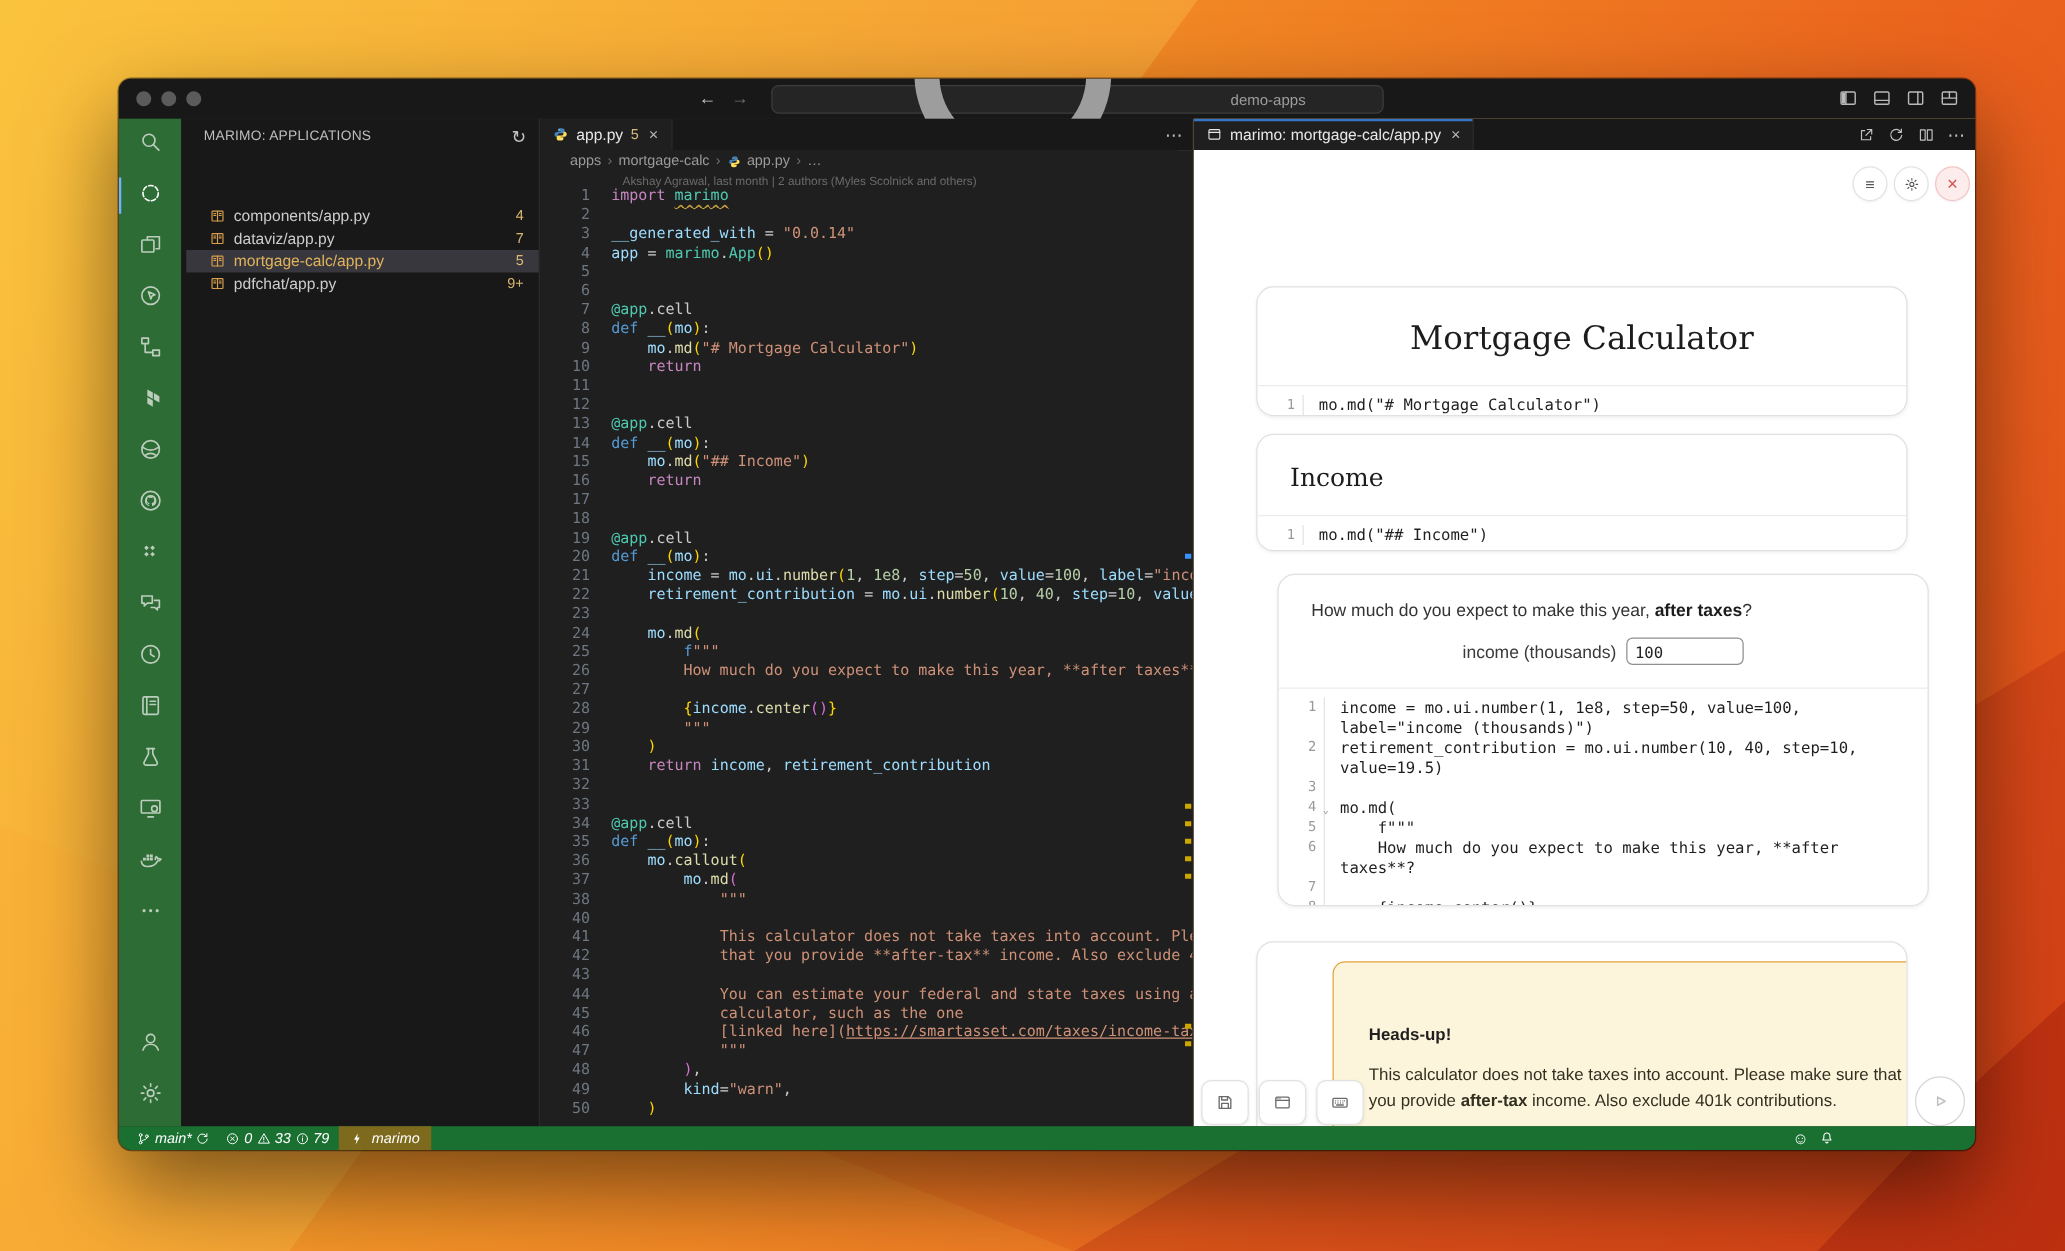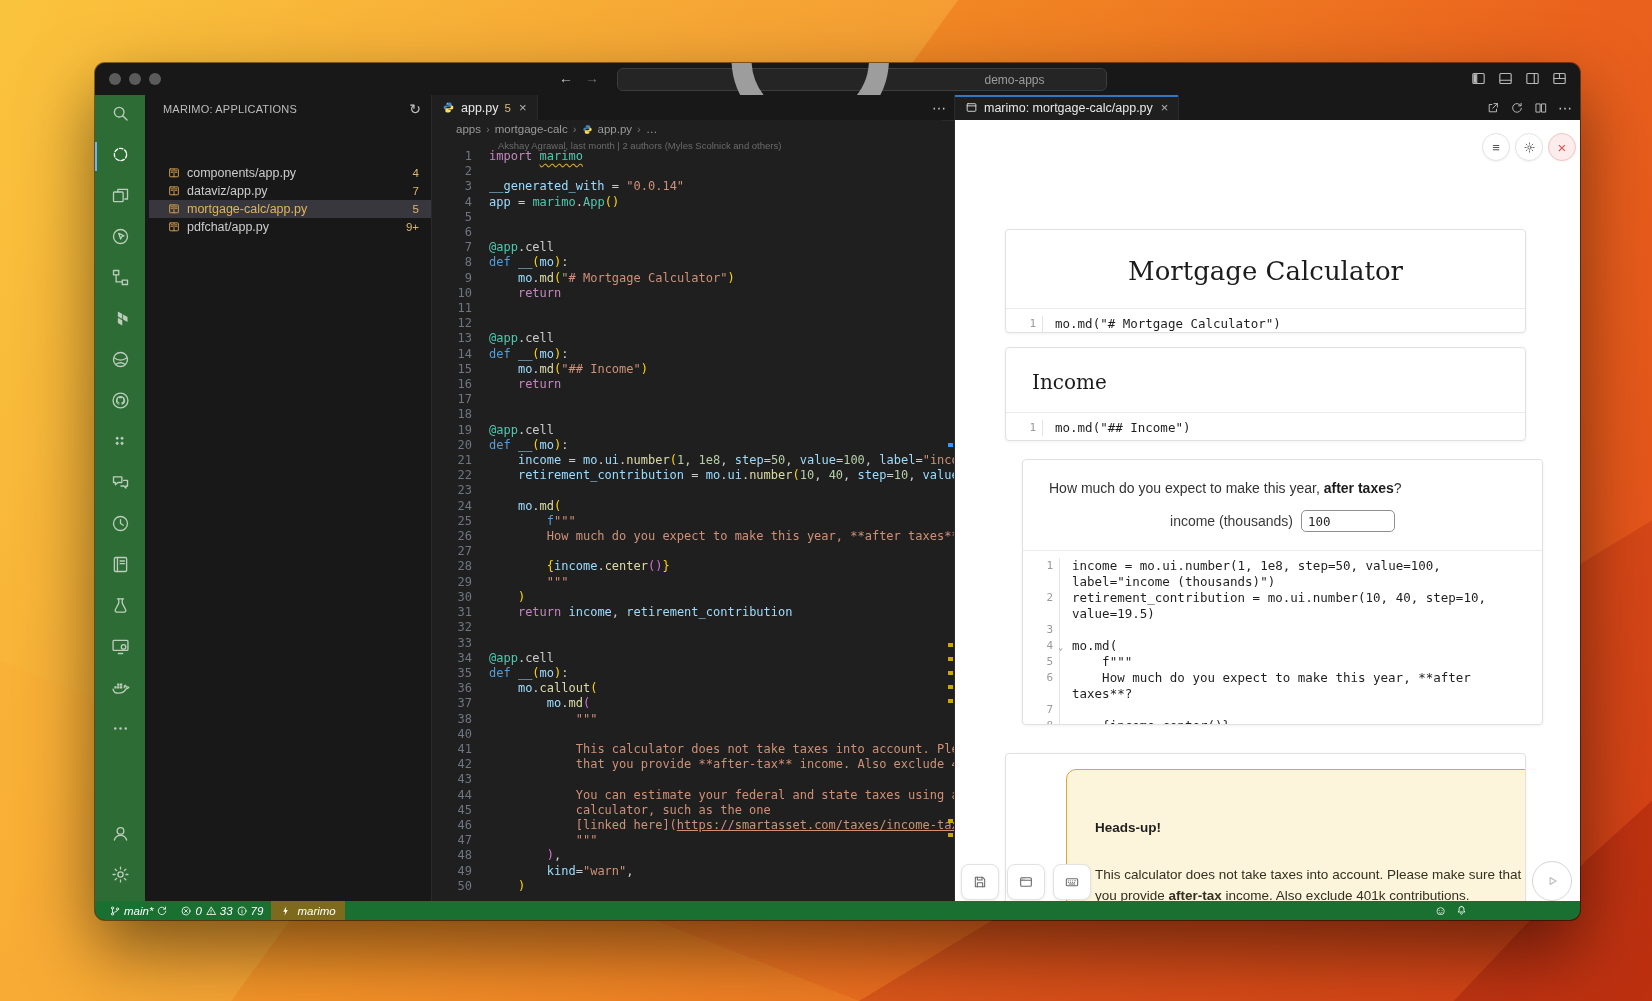--- a/index.html
+++ b/index.html
@@ -83,39 +83,39 @@
 
   
   .rightpane{flex:1;position:relative;background:#fdba74;overflow:hidden;}
   .webview{position:absolute;top:25px;left:0;right:0;bottom:0;background:#ffffff;overflow:hidden;color:#1f1f1f;}
   .wv-circle{position:absolute;top:13px;width:26px;height:26px;border-radius:50%;background:#fff;
     border:1px solid #e3e3e3;display:flex;align-items:center;justify-content:center;color:#555;font-size:13px;box-shadow:0 1px 2px rgba(0,0,0,.05);}
   .wv-circle .ic{width:13px;height:13px;}
   .wv-circle.danger{background:#fdecec;border-color:#f3c4c4;color:#d85050;font-size:15px;}
   .wv-path{position:absolute;top:52px;left:0;width:620px;text-align:center;
     font-family:"DejaVu Sans Mono",monospace;font-size:12.5px;color:#555;}
-  .card{position:absolute;left:50px;width:519px;background:#fff;border:1px solid #e1e1e1;border-radius:4px;
+  .card{position:absolute;left:50px;width:519px;background:#fff;border:1px solid #e1e1e1;border-radius:14px;
     box-shadow:0 1px 3px rgba(0,0,0,.06);overflow:hidden;}
   .card .divider{height:1px;background:#ebebeb;}
   .wv-h1{font-family:"DejaVu Serif",serif;font-size:26px;color:#1c1c1c;text-align:center;padding:26px 0 22px;}
   .wv-h2{font-family:"DejaVu Serif",serif;font-size:20px;color:#1c1c1c;text-align:left;padding:22px 0 18px 26px;}
   .wcode{font-family:"DejaVu Sans Mono",monospace;font-size:12.5px;line-height:16px;padding:7px 0;}
   .wrow{display:flex;}
   .wrow .wln{width:30px;flex:none;text-align:right;color:#9a9a9a;font-size:11px;padding-right:6px;border-right:1px solid #e4e4e4;position:relative;}
   .wrow .wln .fold{position:absolute;right:-4px;top:2px;font-size:8px;color:#888;}
   .wrow .wlc{flex:1;padding-left:12px;padding-right:14px;white-space:pre-wrap;word-break:break-word;}
   .wv-prompt{font-size:14px;color:#333;padding:20px 26px 4px;}
   .wv-prompt b{font-weight:bold;color:#1c1c1c;}
   .inputrow{display:flex;align-items:center;justify-content:center;gap:8px;padding:10px 0 18px;}
   .inputrow label{font-size:14px;color:#3a3a3a;}
   .inputrow input{width:80px;height:20px;border:1px solid #8f8f8f;border-radius:5px;font-size:12.5px;
     font-family:"DejaVu Sans Mono",monospace;padding:0 6px;color:#222;}
   .callout{position:absolute;left:60px;width:438px;background:#fdf4dc;border:1.5px solid #e2a33d;border-radius:10px;
     box-shadow:3px 3px 0 rgba(214,150,40,.55);padding:50px 28px 20px;font-size:13.5px;color:#33301f;}
-  .callout .co-head{font-weight:bold;color:#1f1f1f;margin-bottom:29px;font-size:13.5px;}
+  .callout .co-head{font-weight:bold;color:#1f1f1f;margin-bottom:14px;font-size:13.5px;}
   .callout p{margin:0 0 10px;line-height:21px;}
   .fab{position:absolute;width:36px;height:34px;background:#fff;border:1px solid #e2e2e2;border-radius:8px;
     display:flex;align-items:center;justify-content:center;color:#6a6a6a;box-shadow:0 1px 3px rgba(0,0,0,.08);}
   .fab .ic{width:16px;height:16px;}
   .runbtn{position:absolute;width:38px;height:38px;border-radius:50%;background:#fff;border:1.5px solid #d6d6d6;
     display:flex;align-items:center;justify-content:center;color:#c0c0c0;}
   .runbtn .ic{width:18px;height:18px;}
 
   
   .statusbar{position:absolute;left:0;right:0;bottom:0;height:19px;background:#1a7031;color:#fff;

